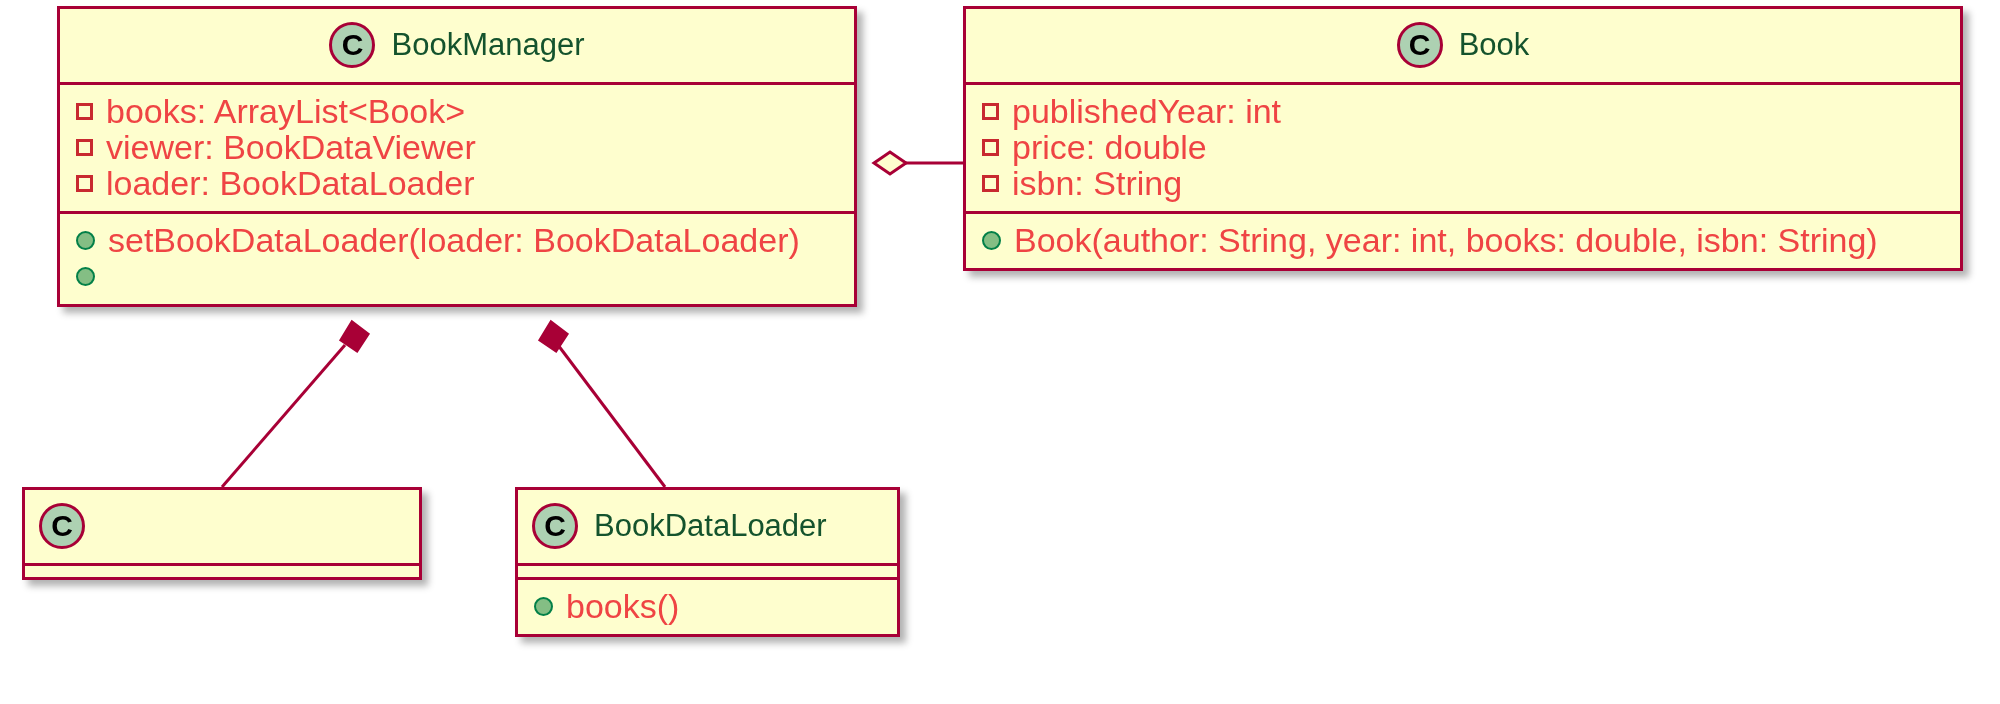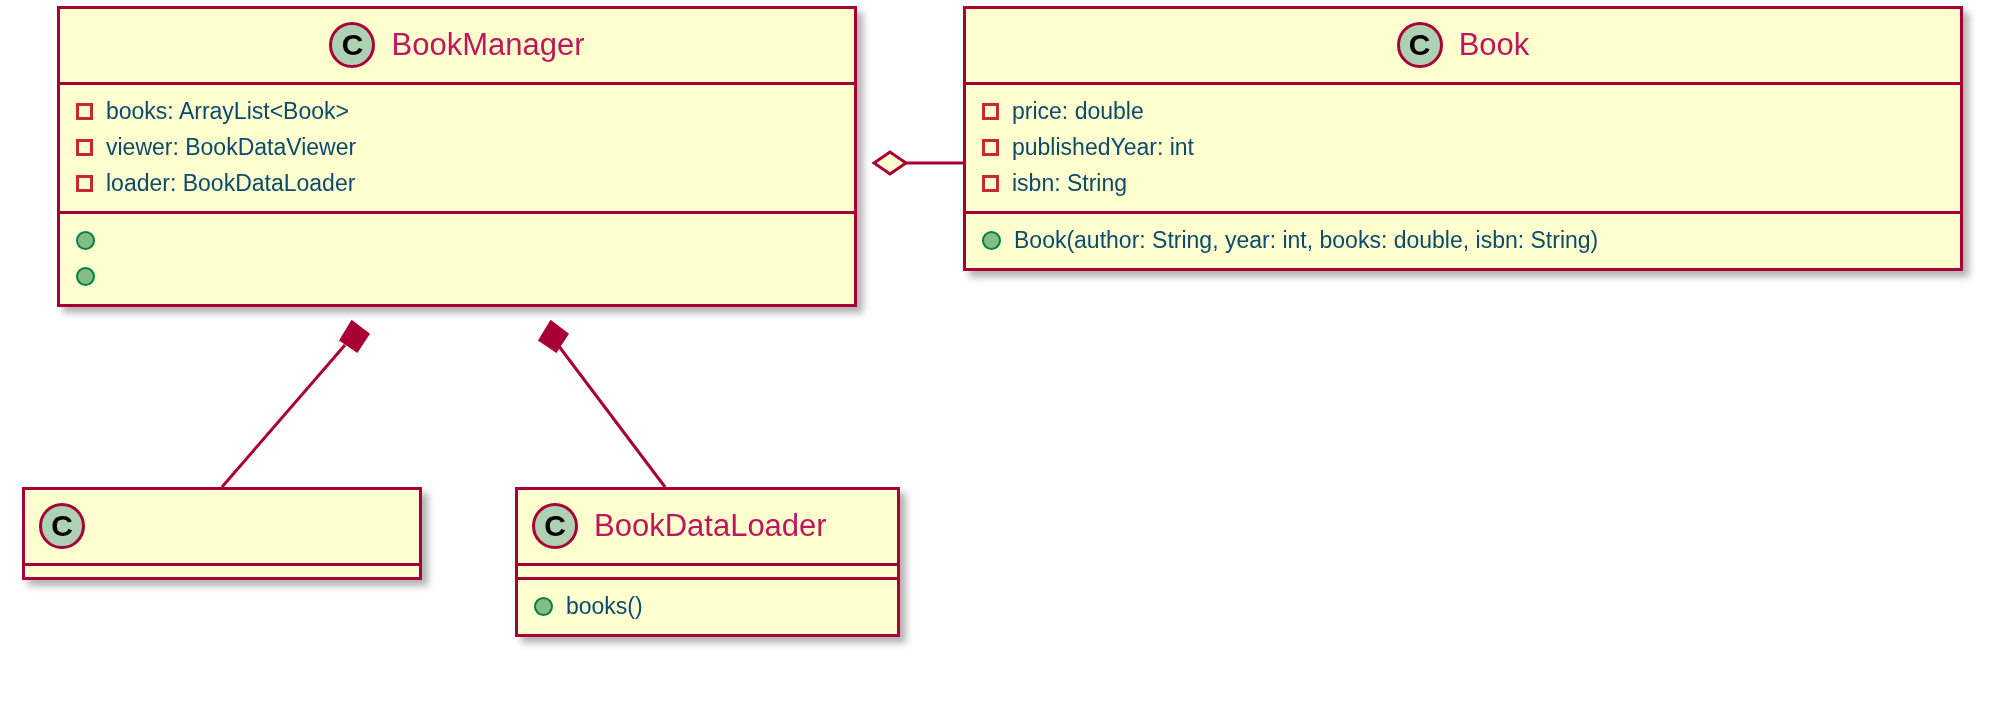--- a/index.html
+++ b/index.html
@@ -72,43 +72,43 @@
     justify-content: center;
     font-size: 30px;
     font-weight: bold;
     color: #000000;
     line-height: 1;
     flex: 0 0 auto;
   }
 
   .class-name {
     font-size: 31px;
-    color: #be185d;
+    color: #14532d;
     white-space: nowrap;
   }
 
   .members {
     padding: 8px 10px 10px 16px;
   }
   .members.empty {
     height: 14px;
     padding: 0;
   }
 
   .member {
     display: flex;
     align-items: center;
     gap: 13px;
     height: 36px;
     white-space: nowrap;
   }
 
   .member-text {
-    font-size: 23px;
-    color: #0c4a6e;
+    font-size: 34px;
+    color: #ef4444;
     line-height: 1;
   }
 
   
   .vis {
     flex: 0 0 auto;
     display: inline-block;
   }
   .vis-private {
     width: 17px;
@@ -170,40 +170,41 @@
         <span class="member-text">viewer: BookDataViewer</span>
       </div>
       <div class="member">
         <span class="vis vis-private"></span>
         <span class="member-text">loader: BookDataLoader</span>
       </div>
     </div>
     <div class="compartment members">
       <div class="member">
         <span class="vis vis-public"></span>
+        <span class="member-text">setBookDataLoader(loader: BookDataLoader)</span>
       </div>
       <div class="member">
         <span class="vis vis-public"></span>
       </div>
     </div>
   </div>
 
   <div class="uml-class" id="cls-book">
     <div class="compartment title-bar">
       <span class="class-icon">C</span>
       <span class="class-name">Book</span>
     </div>
     <div class="compartment members">
       <div class="member">
         <span class="vis vis-private"></span>
+        <span class="member-text">publishedYear: int</span>
+      </div>
+      <div class="member">
+        <span class="vis vis-private"></span>
         <span class="member-text">price: double</span>
-      </div>
-      <div class="member">
-        <span class="vis vis-private"></span>
-        <span class="member-text">publishedYear: int</span>
       </div>
       <div class="member">
         <span class="vis vis-private"></span>
         <span class="member-text">isbn: String</span>
       </div>
     </div>
     <div class="compartment members">
       <div class="member">
         <span class="vis vis-public"></span>
         <span class="member-text">Book(author: String, year: int, books: double, isbn: String)</span>

